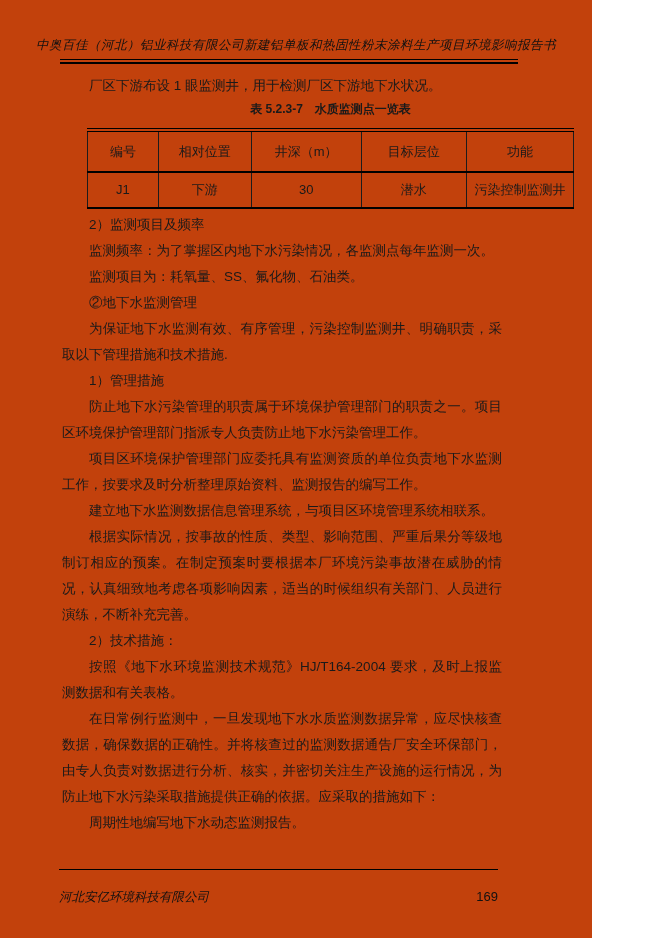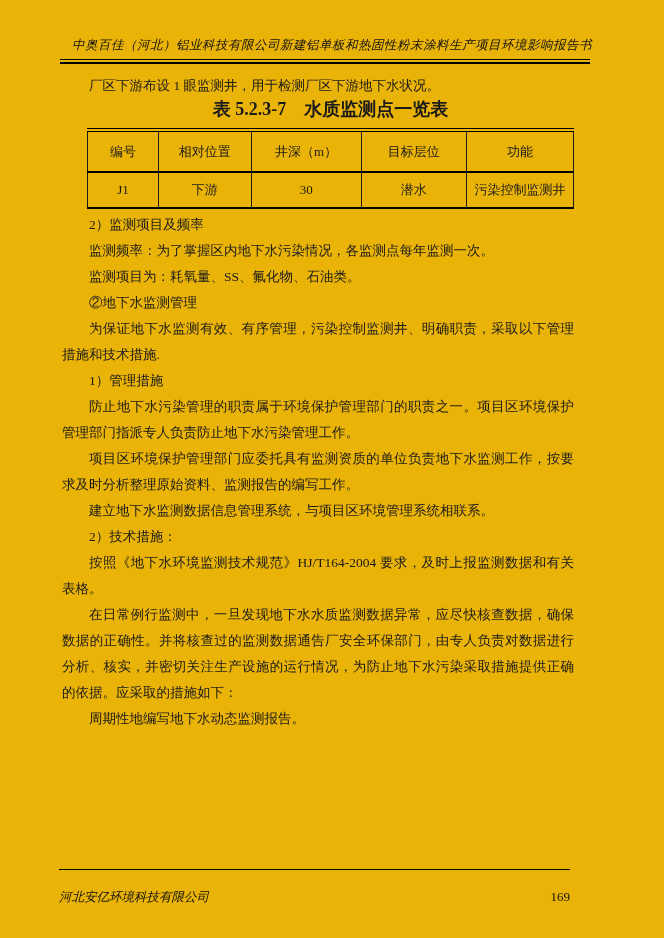--- a/index.html
+++ b/index.html
@@ -1,22 +1,22 @@
 <!DOCTYPE html>
 <html><head>
 <meta charset="utf-8">
 <style>
   html, body { margin: 0; padding: 0; background: #ffffff; }
   .page {
     position: relative;
-    width: 664px;
+    width: 592px;
     height: 938px;
-    background: #eab308;
+    background: #c2410c;
     color: #1a1a1a;
-    font-family: Liberation Serif, serif;
+    font-family: Liberation Sans, sans-serif;
     overflow: hidden;
   }
   
   .header-title {
     padding-top: 38px;
     text-align: center;
     font-size: 12.5px;
     font-style: italic;
     letter-spacing: 0.5px;
     color: #111;
@@ -35,21 +35,21 @@
     line-height: 26px;
     text-align: justify;
   }
   .para { margin: 0; text-indent: 2em; }
   .table-caption {
     width: 487px;
     margin: 1px 0 2px 25px;
     text-align: center;
     text-indent: 0;
     font-weight: bold;
-    font-size: 18px;
+    font-size: 12px;
     line-height: 19px;
   }
   .tblwrap {
     width: 487px;
     margin: 9px 0 3px 25px;
     border-top: 4.5px double #000;
     border-bottom: 2.5px solid #000;
   }
   table {
     border-collapse: collapse;
@@ -132,20 +132,21 @@
     <div id="paragraphs">
         <p class="para">2）监测项目及频率</p>
         <p class="para">监测频率：为了掌握区内地下水污染情况，各监测点每年监测一次。</p>
         <p class="para">监测项目为：耗氧量、SS、氟化物、石油类。</p>
         <p class="para">②地下水监测管理</p>
         <p class="para">为保证地下水监测有效、有序管理，污染控制监测井、明确职责，采取以下管理措施和技术措施.</p>
         <p class="para">1）管理措施</p>
         <p class="para">防止地下水污染管理的职责属于环境保护管理部门的职责之一。项目区环境保护管理部门指派专人负责防止地下水污染管理工作。</p>
         <p class="para">项目区环境保护管理部门应委托具有监测资质的单位负责地下水监测工作，按要求及时分析整理原始资料、监测报告的编写工作。</p>
         <p class="para">建立地下水监测数据信息管理系统，与项目区环境管理系统相联系。</p>
+        <p class="para">根据实际情况，按事故的性质、类型、影响范围、严重后果分等级地制订相应的预案。在制定预案时要根据本厂环境污染事故潜在威胁的情况，认真细致地考虑各项影响因素，适当的时候组织有关部门、人员进行演练，不断补充完善。</p>
         <p class="para">2）技术措施：</p>
         <p class="para">按照《地下水环境监测技术规范》HJ/T164-2004 要求，及时上报监测数据和有关表格。</p>
         <p class="para">在日常例行监测中，一旦发现地下水水质监测数据异常，应尽快核查数据，确保数据的正确性。并将核查过的监测数据通告厂安全环保部门，由专人负责对数据进行分析、核实，并密切关注生产设施的运行情况，为防止地下水污染采取措施提供正确的依据。应采取的措施如下：</p>
         <p class="para">周期性地编写地下水动态监测报告。</p>
       </div>
   </div>
 
   <div class="footer">
     <span class="footer-company">河北安亿环境科技有限公司</span>
     <span class="footer-page">169</span>

